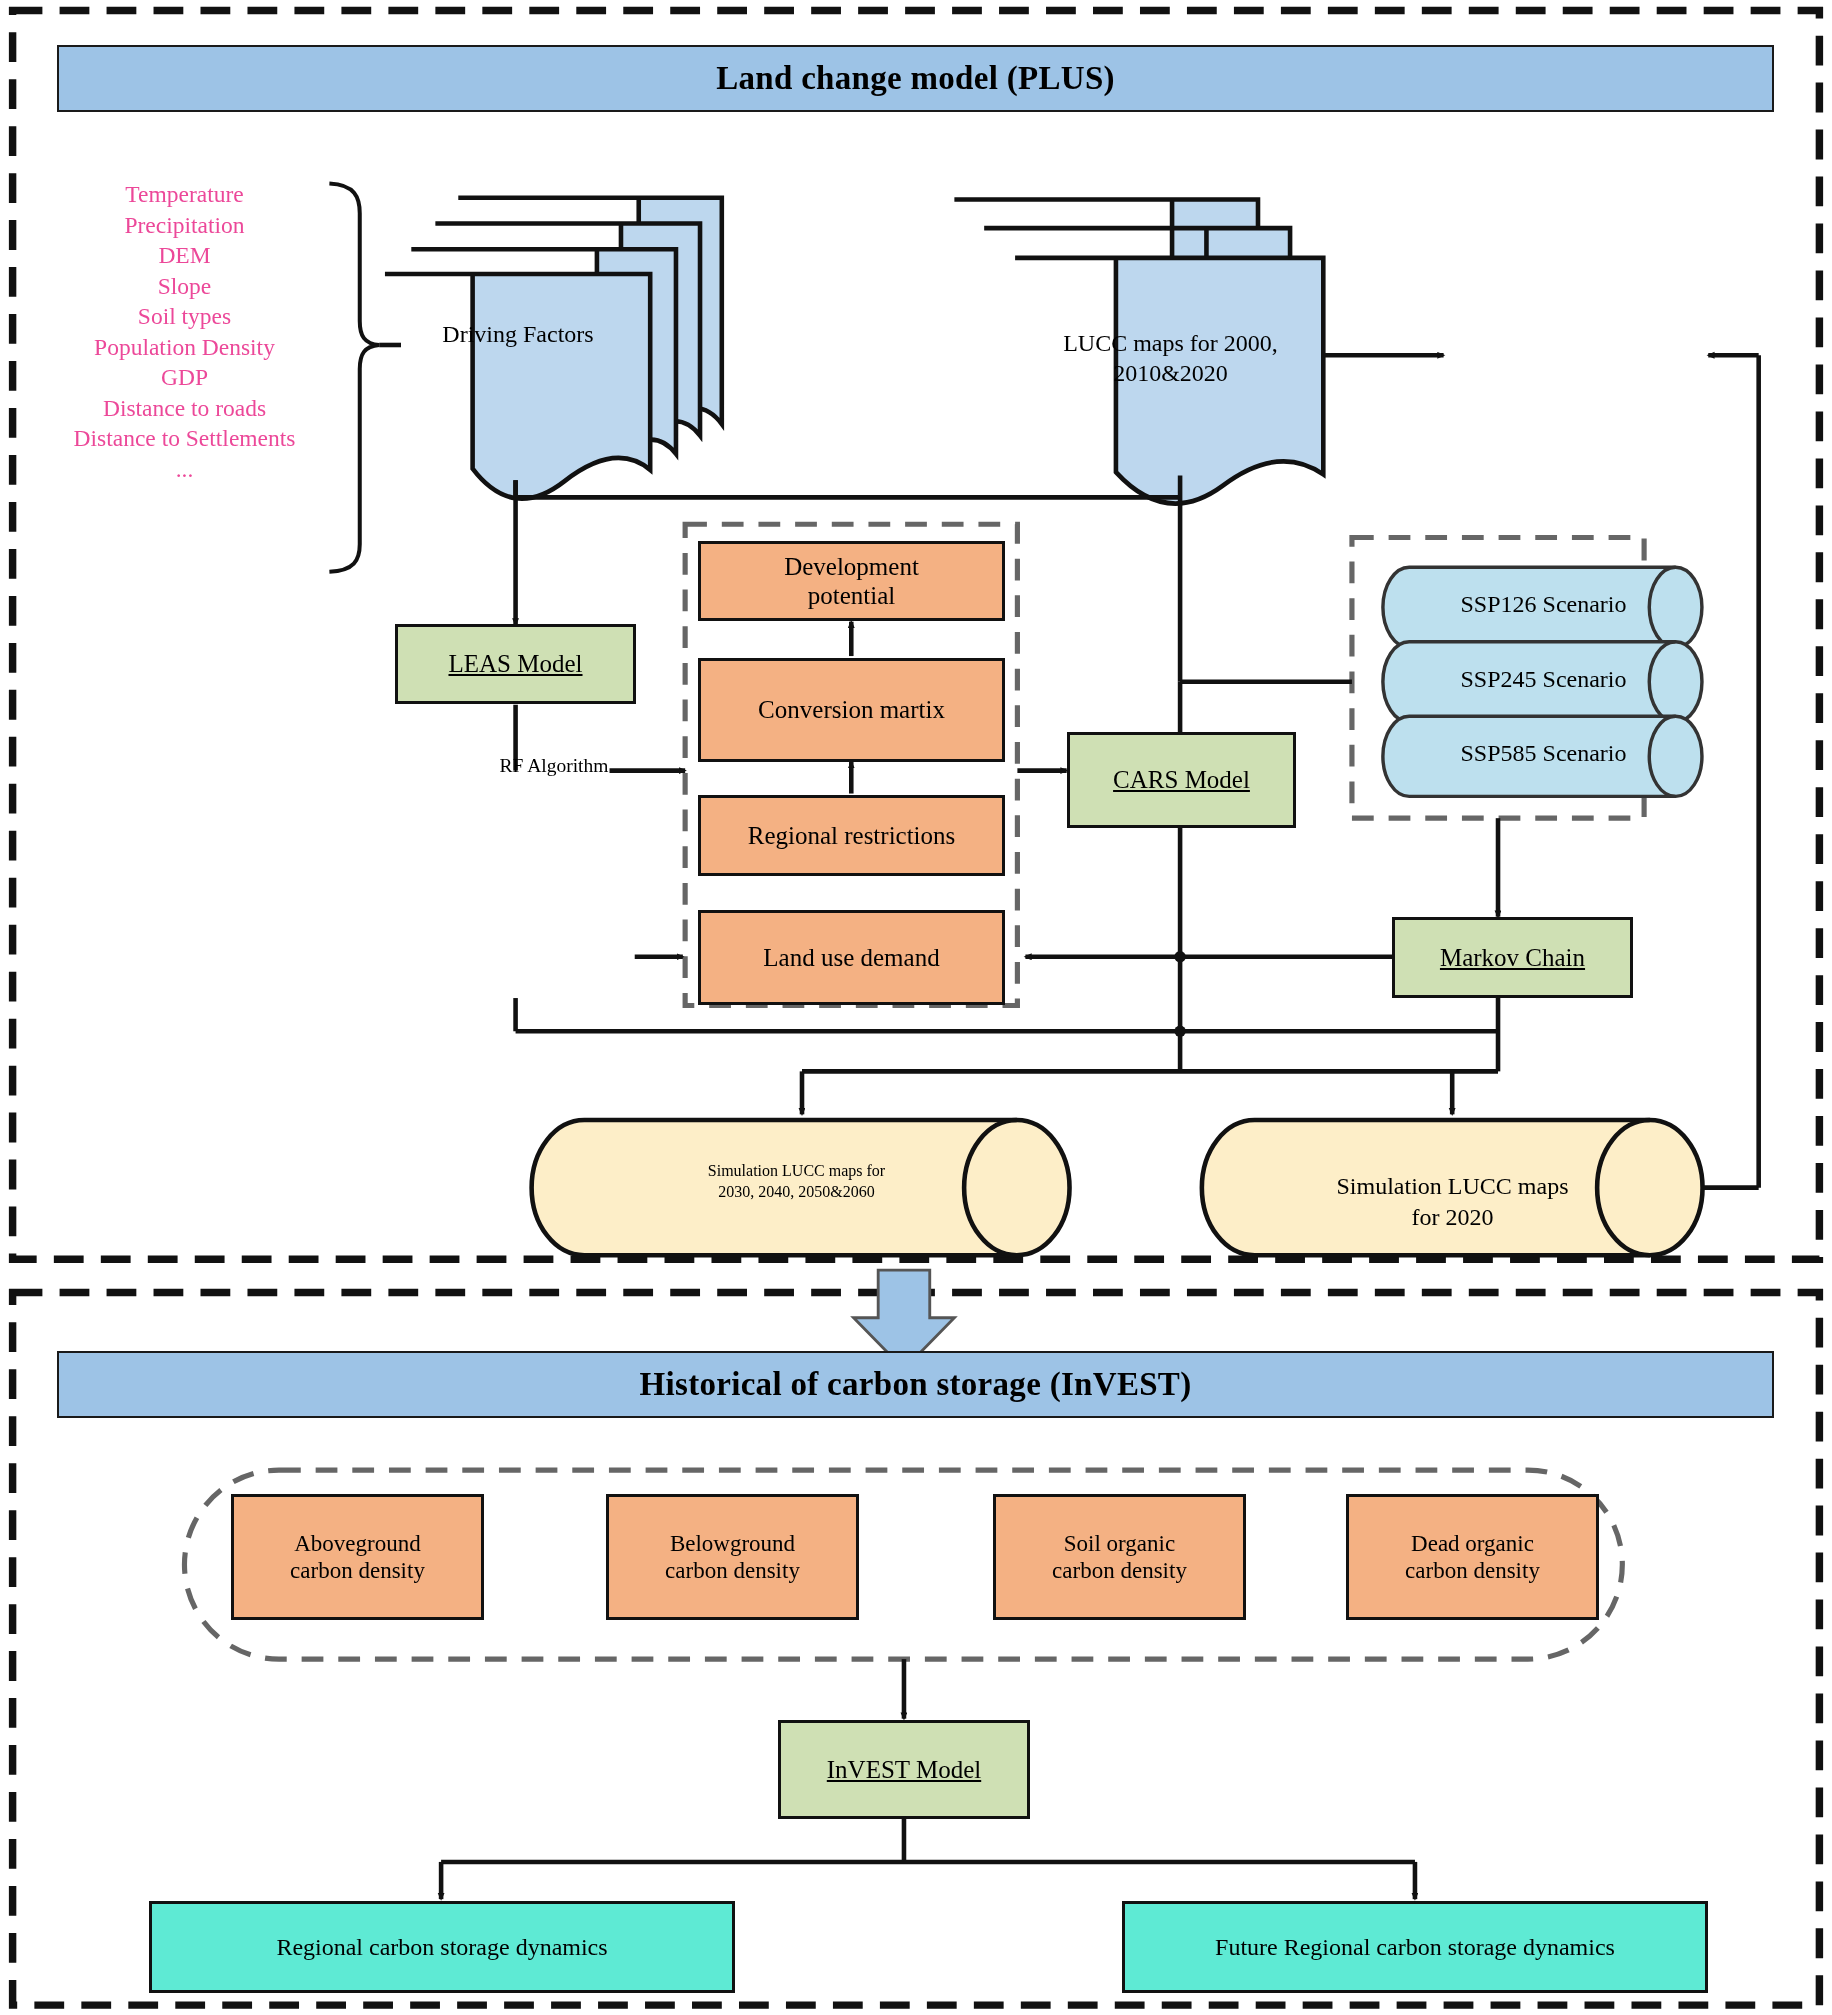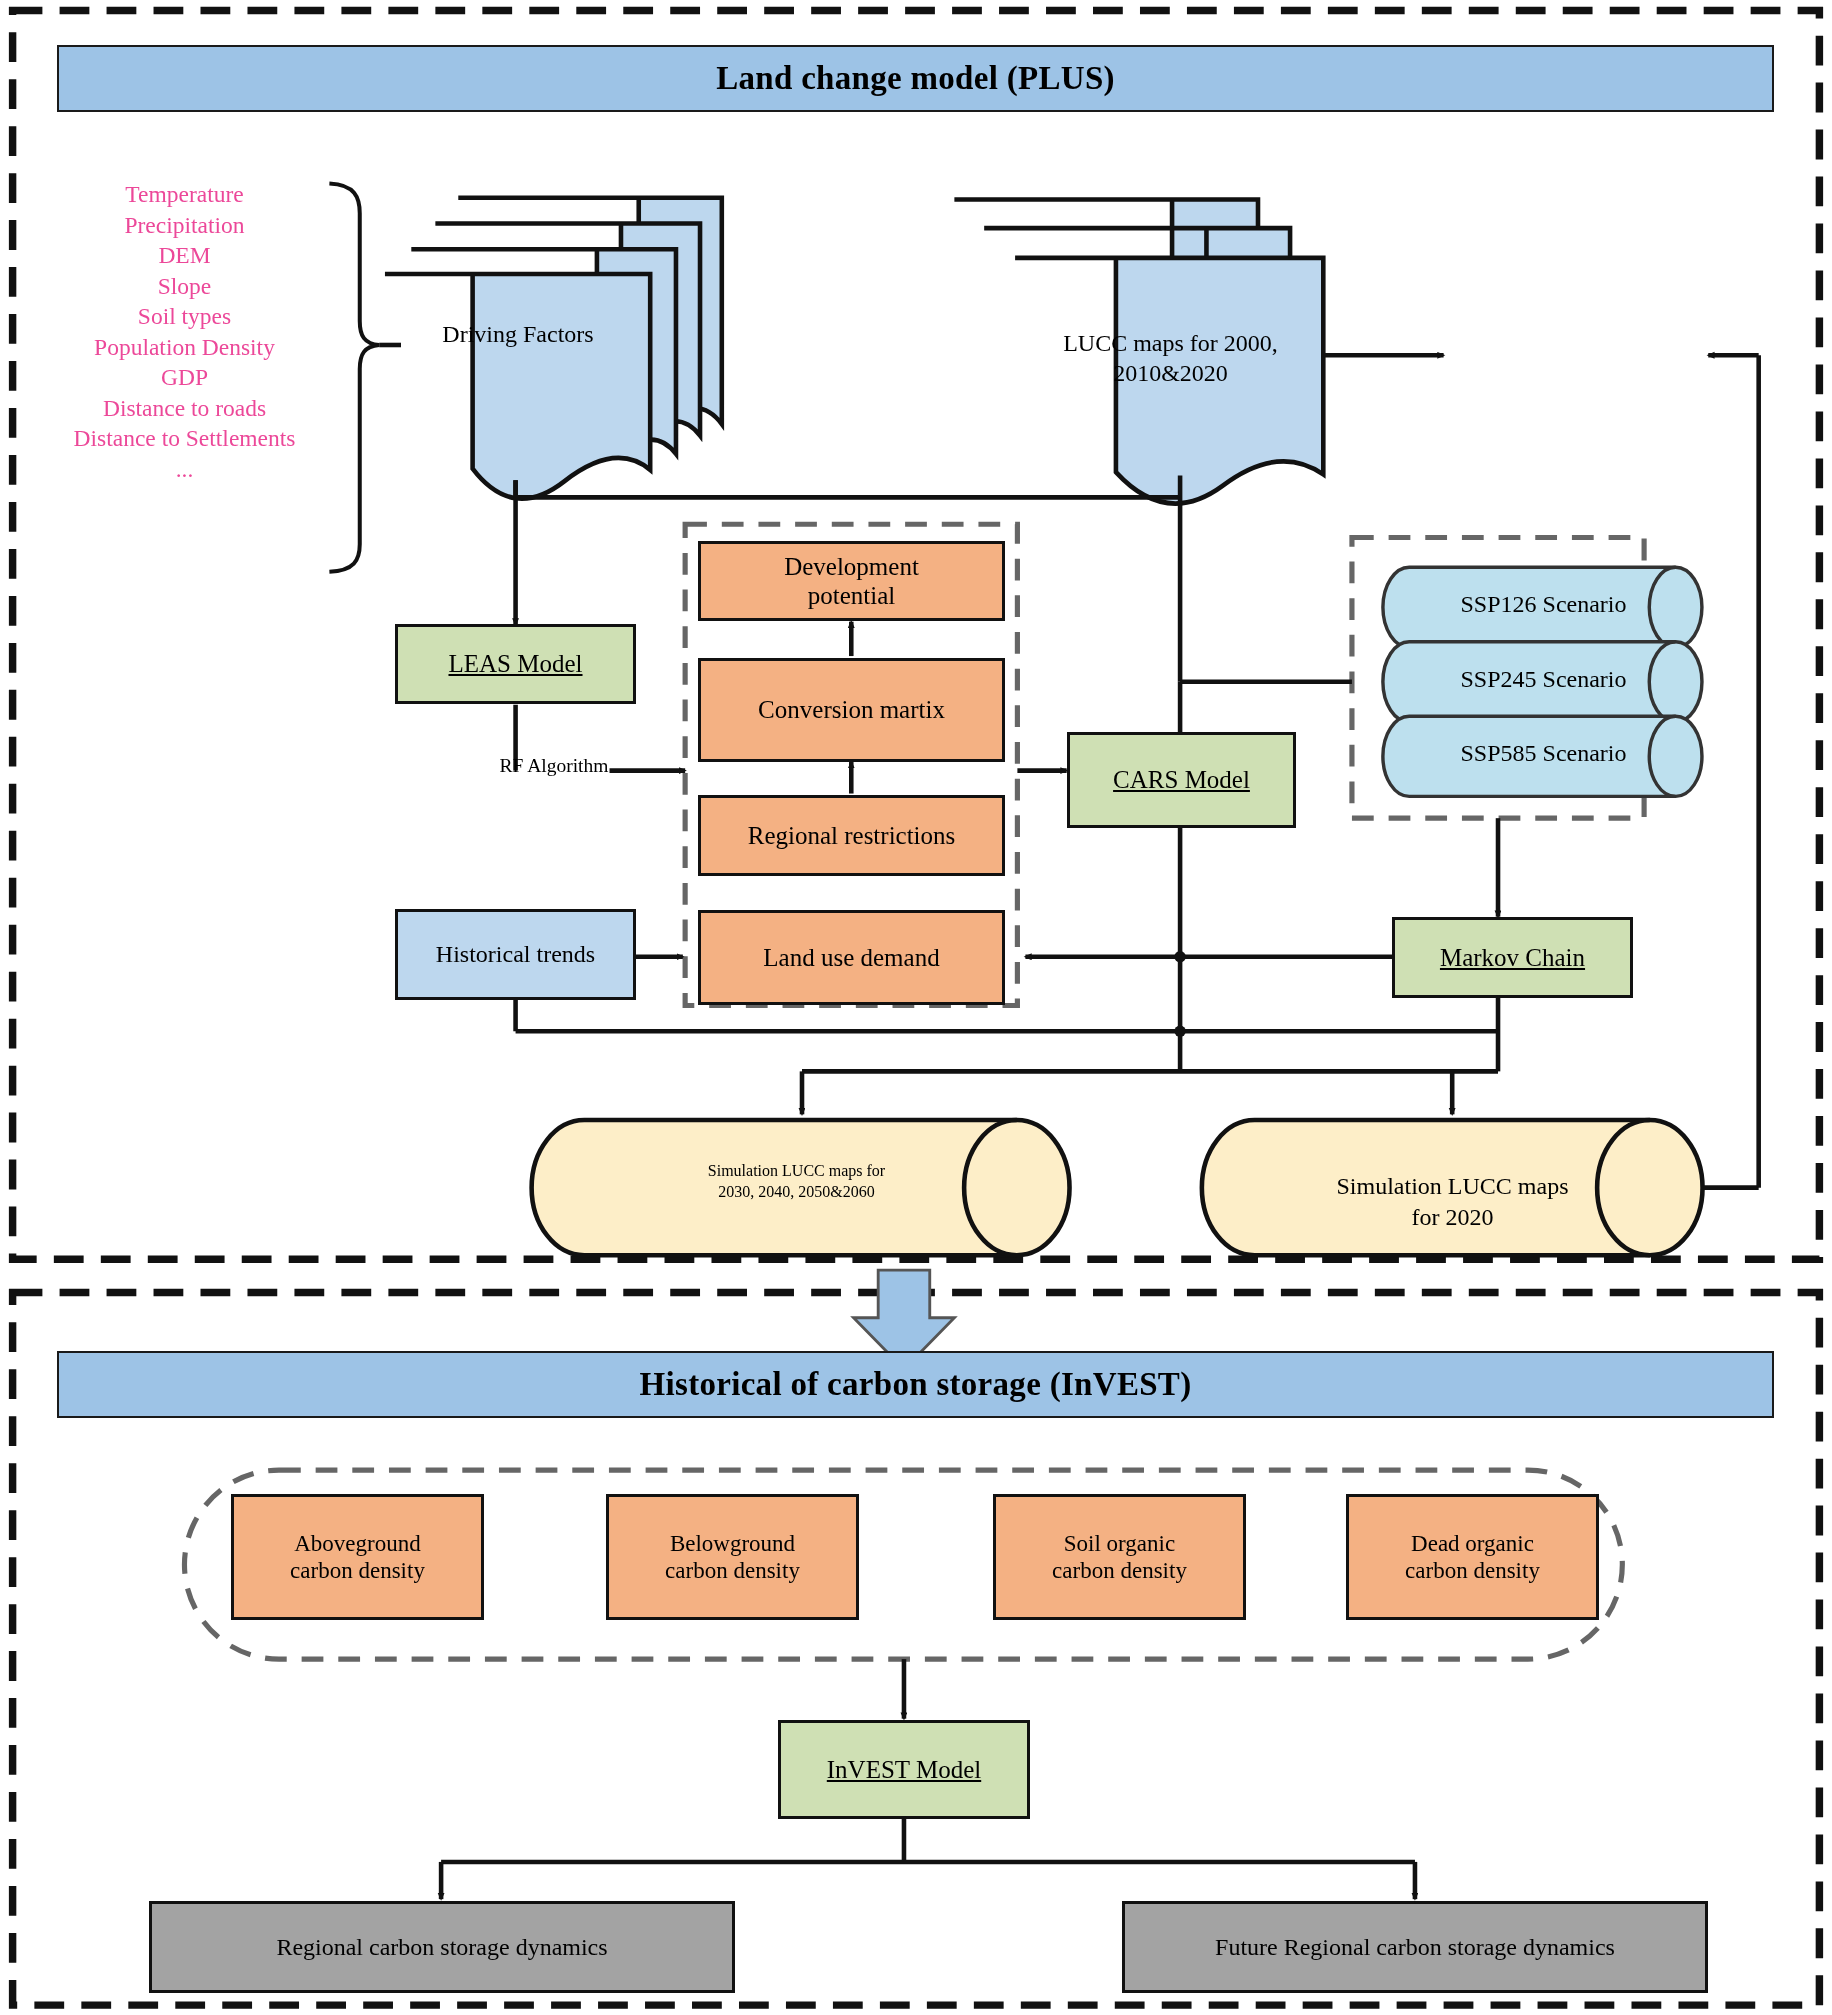--- a/index.html
+++ b/index.html
@@ -18,21 +18,21 @@
 
   
   .box{
     border:3.4px solid #111;display:flex;align-items:center;justify-content:center;
     text-align:center;line-height:1.18;color:#000;box-sizing:border-box;
   }
   .box span{display:block;padding:0 4.6px;}
   .b-orange{background:#f4b183;}
   .b-green{background:#cfe0b4;text-decoration:underline;}
   .b-blue{background:#bdd7ee;}
-  .b-cream{background:#a3a3a3;}
+  .b-cream{background:#5eead4;}
   .fs40{font-size:23px;}
   .fs42{font-size:24px;}
   .fs44{font-size:25px;}
 
   
   .factor-list{
     text-align:center;font-size:23.5px;line-height:1.30;color:#ec4899;white-space:nowrap;
   }
 
   
@@ -194,23 +194,20 @@
   </div>
 
   <div class="abs box b-orange fs44" style="left:698px;top:795px;width:307px;height:81px;">
     <span>Regional restrictions</span>
   </div>
 
   <div class="abs box b-orange fs44" style="left:698px;top:910px;width:307px;height:95px;">
     <span>Land use demand</span>
   </div>
 
-  <div class="abs box b-blue fs42" style="left:395px;top:909px;width:241px;height:91px;">
-    <span>Historical trends</span>
-  </div>
 
   <div class="abs box b-green fs44" style="left:1067px;top:716px;width:229px;height:96px;margin-top:16px;">
     <span>CARS Model</span>
   </div>
 
   <div class="abs box b-green fs44" style="left:1392px;top:917px;width:241px;height:81px;">
     <span>Markov Chain</span>
   </div>
 
   <div class="abs" style="left:1409px;top:591px;width:269px;text-align:center;font-size:24px;">

